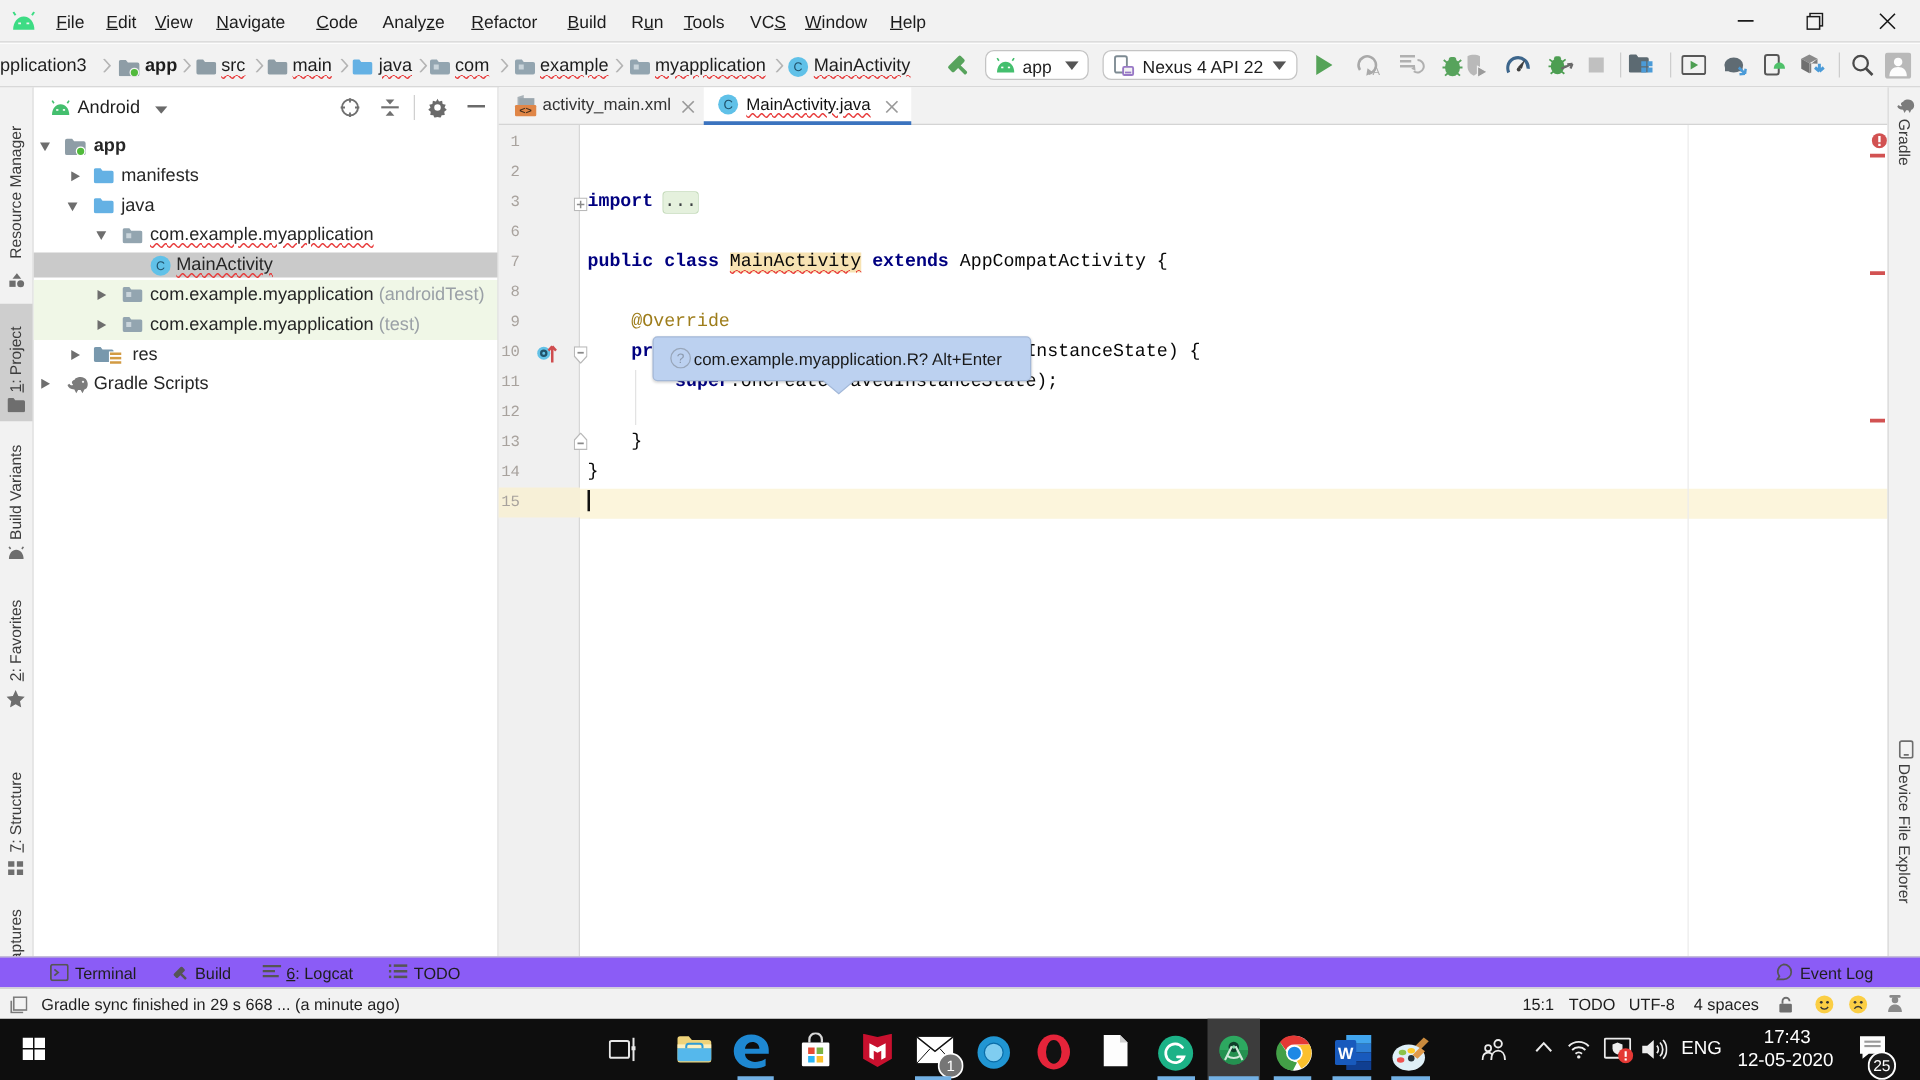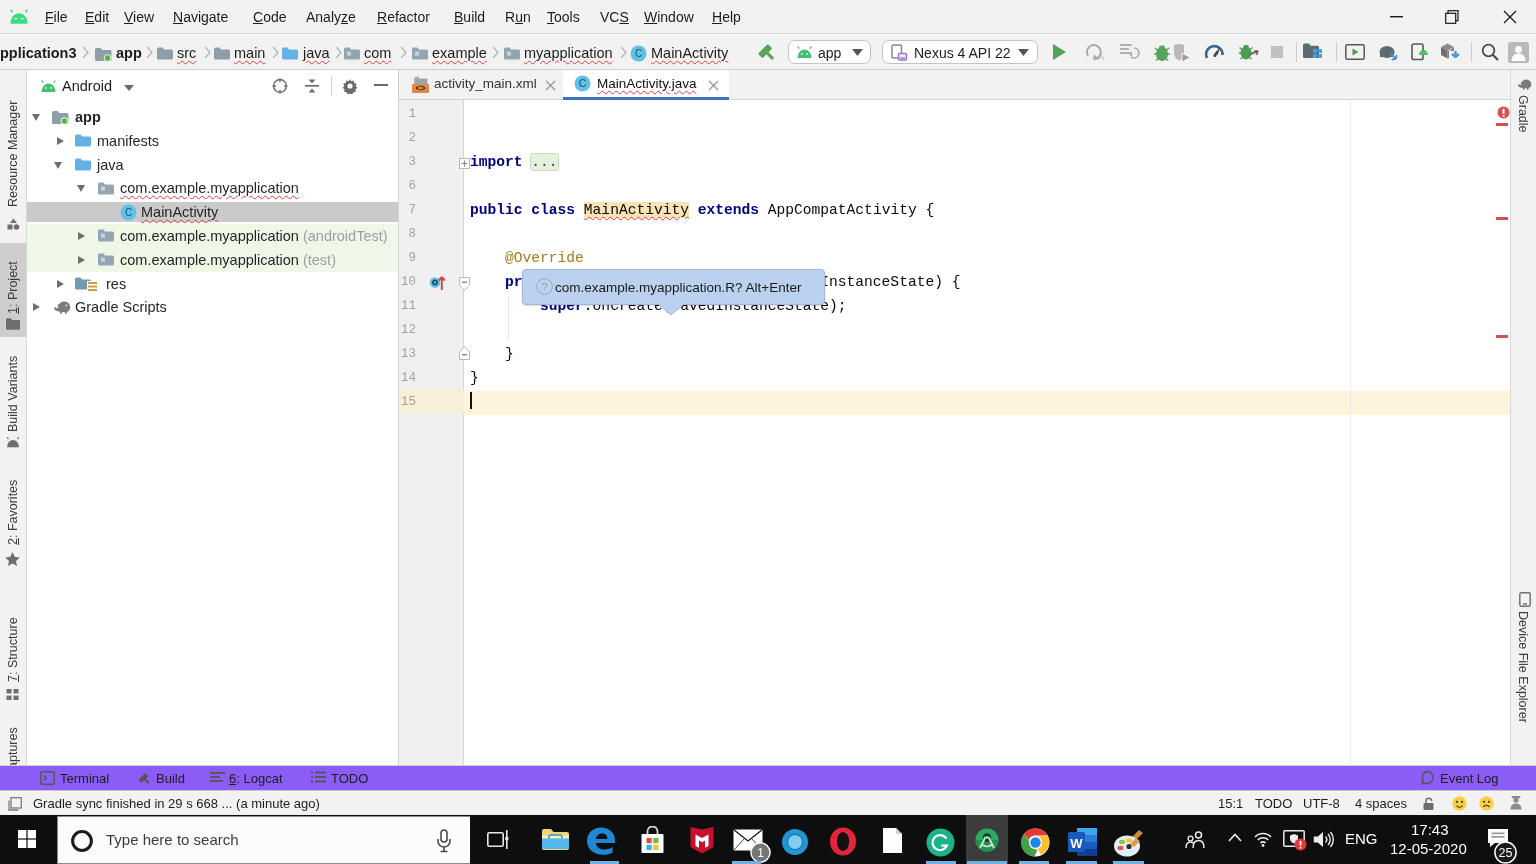--- a/index.html
+++ b/index.html
@@ -74,21 +74,21 @@
   <svg class="abs" style="left:1445px;top:10px" width="14" height="14" viewBox="0 0 14 14">
       <rect x="3" y="0.7" width="10" height="10" fill="none" stroke="#1a1a1a" stroke-width="1.2"></rect>
       <rect x="0.7" y="3.3" width="10" height="10" fill="#f2f2f2" stroke="#1a1a1a" stroke-width="1.2"></rect>
     </svg>
   <svg class="abs" style="left:1503px;top:10px" width="14" height="14" viewBox="0 0 14 14">
       <path d="M1 1 L13 13 M13 1 L1 13" stroke="#1a1a1a" stroke-width="1.3"></path>
     </svg>
 </div>
 
 <div class="abs" id="toolbar">
-  <span class="crumb" style="left:0;font-weight:bold">pplication3</span>
+  <span class="crumb" style="left:0;font-weight:normal">pplication3</span>
   <svg class="chev" style="left:82px">
       <path d="M1 0 L6 5.5 L1 11" stroke="#b4b4b4" stroke-width="1.3" fill="none"></path>
     </svg>
   <svg class="abs" style="left:95px;top:12px" width="17" height="14" viewBox="0 0 17 14">
       <path d="M0 2.5 a1.5 1.5 0 0 1 1.5 -1.5 h4.2 l1.6 2 h7.7 a1.5 1.5 0 0 1 1.5 1.5 v8 a1.5 1.5 0 0 1 -1.5 1.5 h-13.5 a1.5 1.5 0 0 1 -1.5 -1.5 Z" fill="#8e9da6"></path>
       <circle cx="12.5" cy="11" r="3.4" fill="#51ba3c" stroke="#f2f2f2" stroke-width="1"></circle>
     </svg>
   <span class="crumb" style="left:116px;font-weight:bold">app</span>
   <svg class="chev" style="left:146px">
       <path d="M1 0 L6 5.5 L1 11" stroke="#b4b4b4" stroke-width="1.3" fill="none"></path>
@@ -572,30 +572,20 @@
 
 <div class="abs" id="taskbar">
 
   <svg class="abs" style="left:18px;top:15px" width="18" height="18" viewBox="0 0 18 18">
       <rect x="0" y="0" width="8.4" height="8.4" fill="#fff"></rect>
       <rect x="9.6" y="0" width="8.4" height="8.4" fill="#fff"></rect>
       <rect x="0" y="9.6" width="8.4" height="8.4" fill="#fff"></rect>
       <rect x="9.6" y="9.6" width="8.4" height="8.4" fill="#fff"></rect>
     </svg>
 
-  <div id="searchbox">
-    <svg class="abs" style="left:13px;top:13px" width="22" height="22">
-        <circle cx="11" cy="11" r="9.4" fill="none" stroke="#1b1b1b" stroke-width="3"></circle>
-      </svg>
-    <span class="abs" style="left:48px;top:14px;font-size:15px;color:#3c3c3c">Type here to search</span>
-    <svg class="abs" style="left:378px;top:12px" width="16" height="24" viewBox="0 0 16 24">
-        <rect x="5" y="1" width="6" height="12" rx="3" fill="none" stroke="#4a4a4a" stroke-width="1.6"></rect>
-        <path d="M2 10 v2 a6 6 0 0 0 12 0 v-2 M8 18 v4 M4.5 22.5 h7" stroke="#4a4a4a" stroke-width="1.6" fill="none"></path>
-      </svg>
-  </div>
 
   <svg class="abs" style="left:487px;top:15px" width="24" height="19" viewBox="0 0 24 19">
       <rect x="0.8" y="2.8" width="15.4" height="13.4" rx="1.5" fill="none" stroke="#e8e8e8" stroke-width="1.6"></rect>
       <rect x="19" y="0" width="1.6" height="19" fill="#e8e8e8"></rect>
       <rect x="18.2" y="7" width="3.2" height="3.2" fill="#e8e8e8"></rect>
     </svg>
 
   <svg class="abs" style="left:541px;top:13px" width="29" height="23" viewBox="0 0 29 23">
       <path d="M1 3 a2 2 0 0 1 2 -2 h7 l2.5 3 h13.5 a2 2 0 0 1 2 2 v14 a2 2 0 0 1 -2 2 h-23 a2 2 0 0 1 -2 -2 Z" fill="#efd37a"></path>
       <rect x="1" y="7.5" width="27" height="3" fill="#fdf0c0"></rect>

